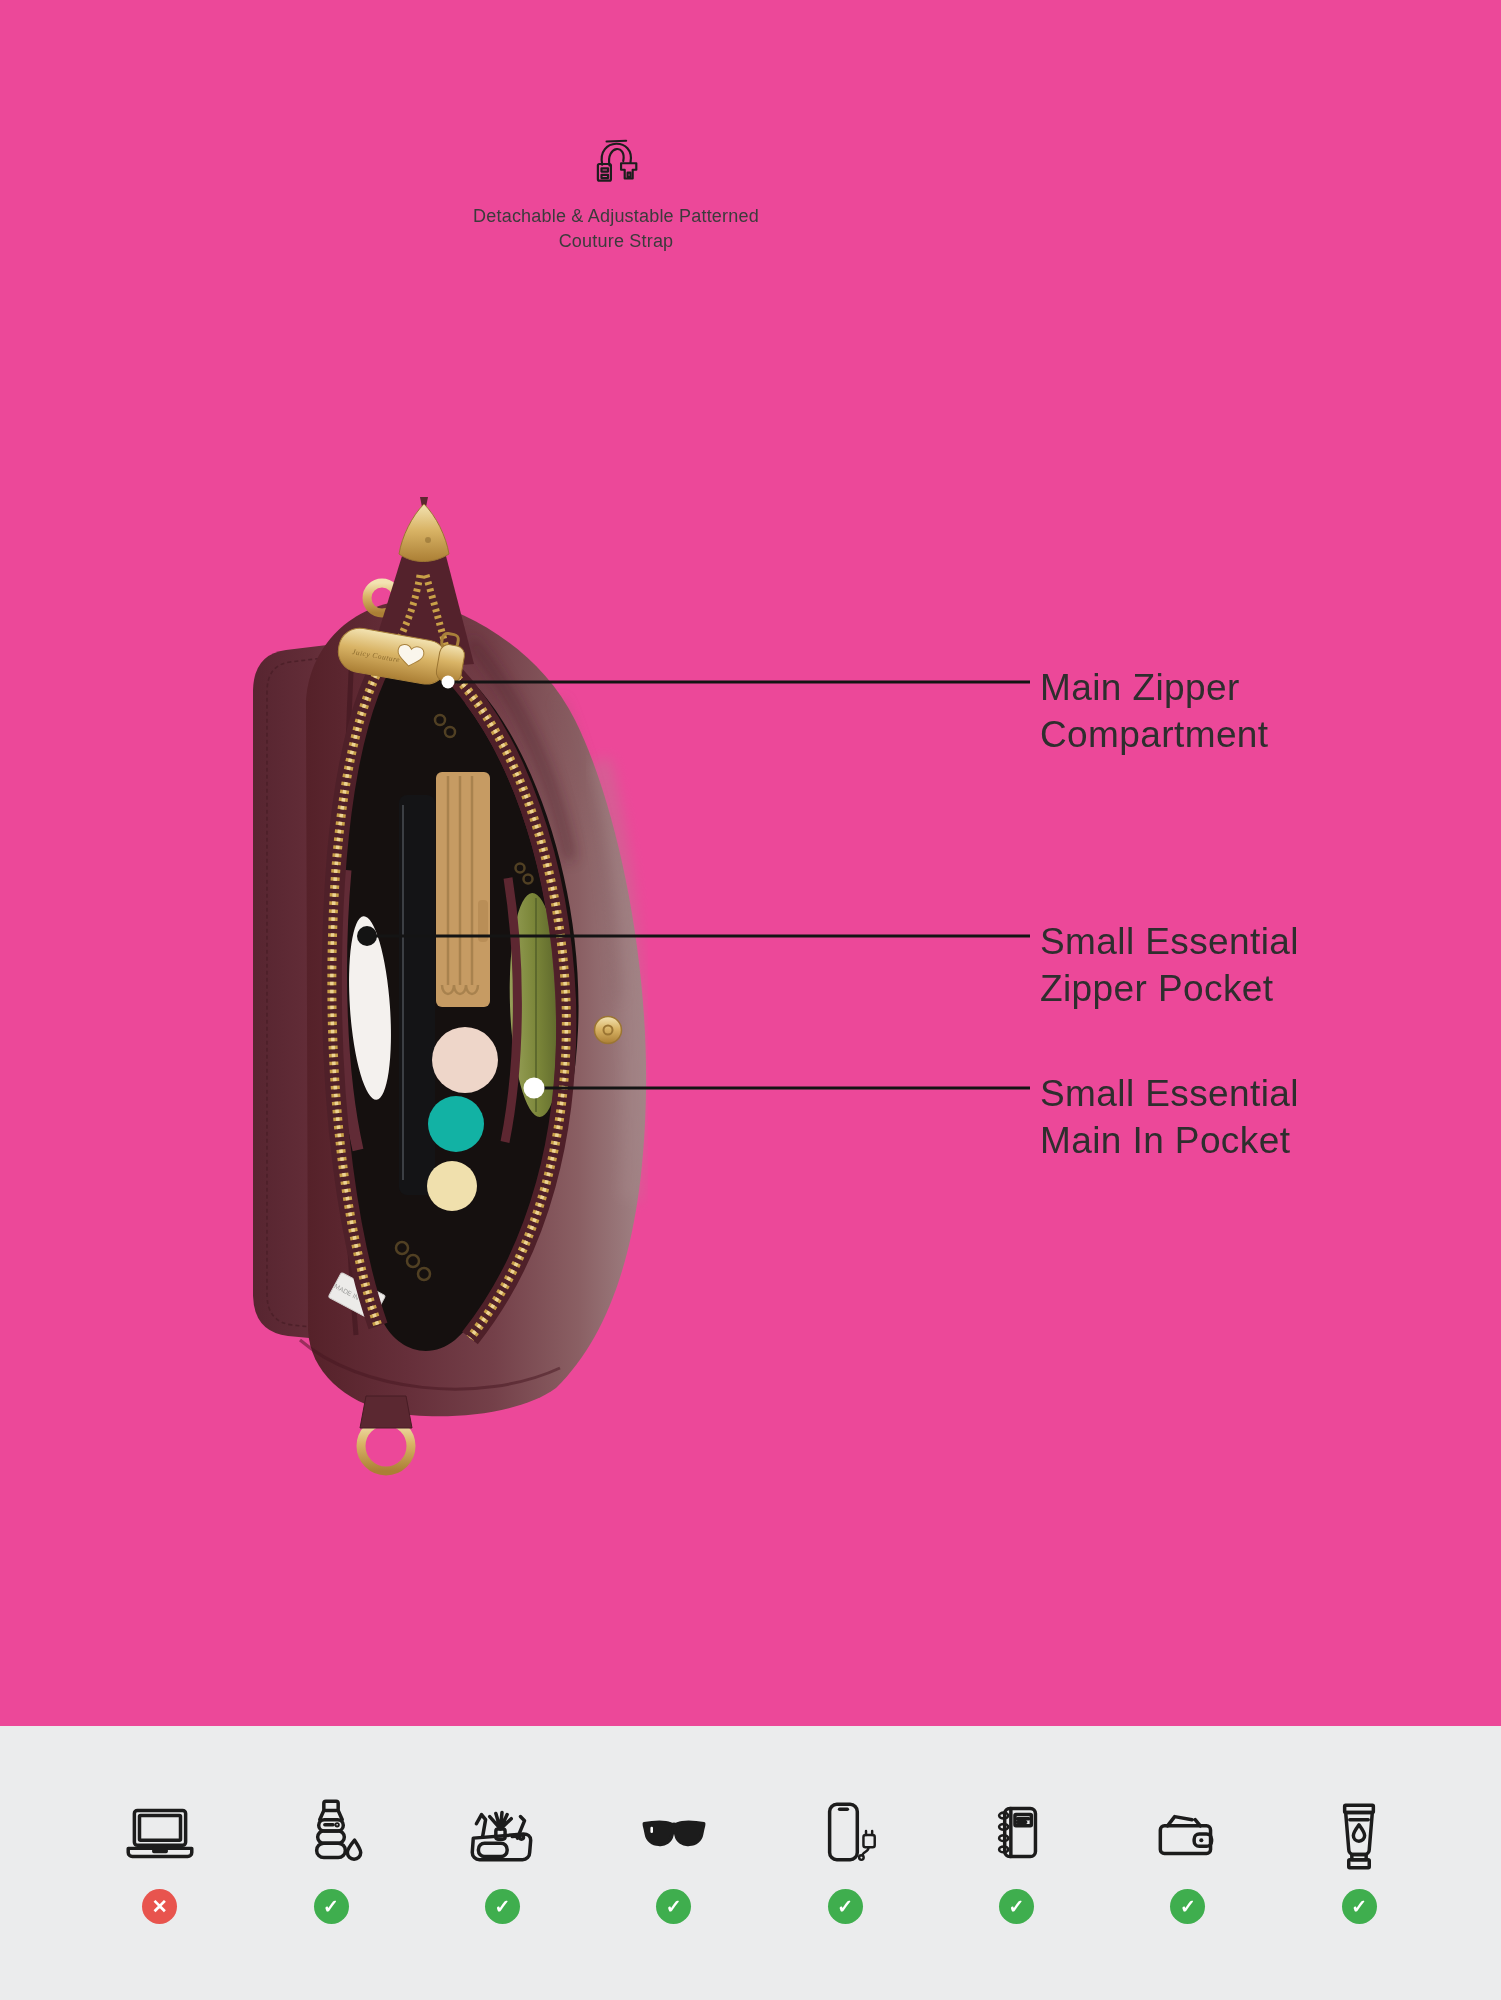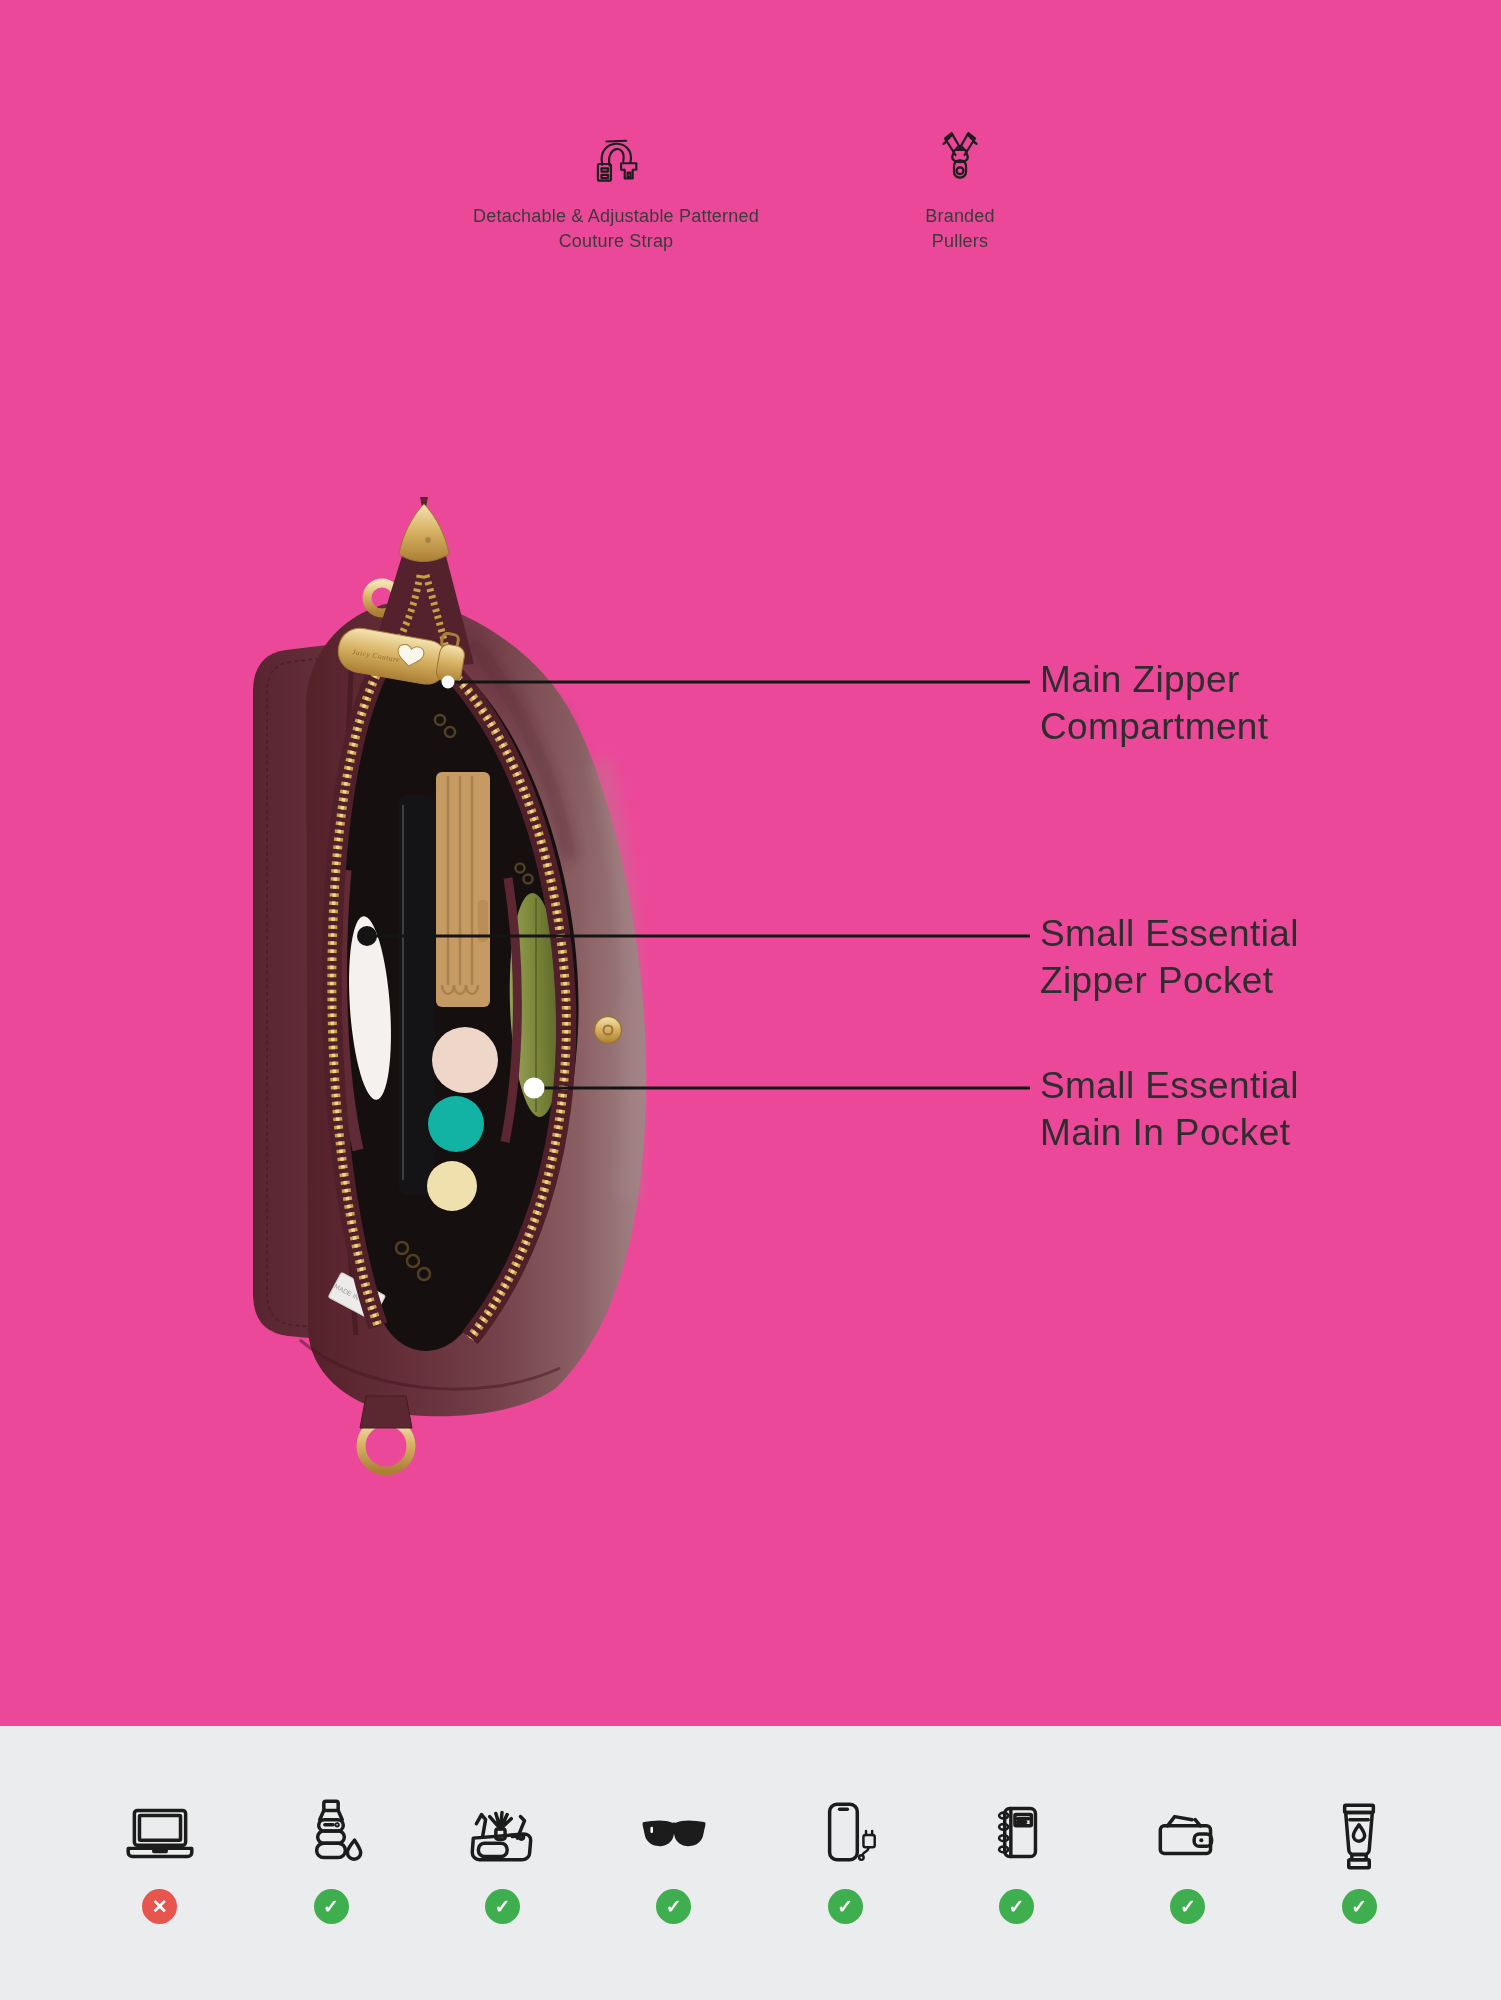--- a/index.html
+++ b/index.html
@@ -7,21 +7,21 @@
         font-family:"Liberation Sans",sans-serif;}
   
   .feature{position:absolute;display:flex;flex-direction:column;align-items:center;text-align:center;}
   .feature .f-icon{display:flex;align-items:center;justify-content:center;}
   .feature .f-label{margin-top:16px;font-size:18px;line-height:25px;color:#3b3b3b;letter-spacing:.2px;}
   #feature-strap{left:376px;top:124px;width:480px;}
   #feature-puller{left:810px;top:122px;width:300px;}
   .lineart{stroke:#1d1d1d;stroke-width:3;fill:none;stroke-linecap:round;stroke-linejoin:round;}
   
   .callout-label{position:absolute;left:1040px;font-size:37px;line-height:47px;color:#2e2e2e;
-                 letter-spacing:.4px;}
+                 letter-spacing:.4px;margin-top:8px;}
   #callout-1{top:656px;}
   #callout-2{top:910px;}
   #callout-3{top:1062px;}
   
   #scene{position:absolute;left:0;top:0;width:1501px;height:2000px;}
   
   .fit-strip{position:absolute;left:0;top:1726px;width:1501px;height:274px;}
   .fit-row{position:absolute;left:74px;top:0;width:1371px;height:274px;display:flex;}
   .fit-cell{flex:1;display:flex;flex-direction:column;align-items:center;}
   .fit-icon{margin-top:64px;height:86px;display:flex;align-items:center;justify-content:center;}
@@ -48,40 +48,20 @@
           <rect x="56" y="63" width="4" height="6"></rect>
         </g>
       </svg>
     </div>
     <div class="f-label">
       <div>Detachable &amp; Adjustable Patterned</div>
       <div>Couture Strap</div>
     </div>
   </div>
 
-  <div class="feature" id="feature-puller">
-    <div class="f-icon">
-      <svg width="60" height="66" viewBox="0 0 80 80">
-        <g class="lineart">
-          <path d="M34 40 L20 18 L29 11 L41 32"></path>
-          <path d="M46 40 L60 18 L51 11 L39 32"></path>
-          <path d="M22 22 l-4 3 M26 17 l-4 3 M30 13 l-4 3"></path>
-          <path d="M58 22 l4 3 M54 17 l4 3 M50 13 l4 3"></path>
-          <path d="M35 33 c0 -5 10 -5 10 0"></path>
-          <path d="M33 33 h14 l3 8 c1.5 4.5 -2.5 8.5 -10 8.5 s-11.5 -4 -10 -8.5 z"></path>
-          <rect x="32" y="47" width="16" height="23" rx="7.5"></rect>
-          <circle cx="40" cy="61" r="4.6"></circle>
-        </g>
-      </svg>
-    </div>
-    <div class="f-label">
-      <div>Branded</div>
-      <div>Pullers</div>
-    </div>
-  </div>
 
   <svg id="scene" viewBox="0 0 1501 2000">
     <defs>
       <linearGradient id="gBody" x1="0" y1="0" x2="1" y2="0">
         <stop offset="0" stop-color="#552129"></stop>
           <stop offset=".3" stop-color="#662f3a"></stop>
         <stop offset=".55" stop-color="#744049"></stop>
           <stop offset=".8" stop-color="#8a5f63"></stop>
         <stop offset="1" stop-color="#a18486"></stop>
       </linearGradient>

